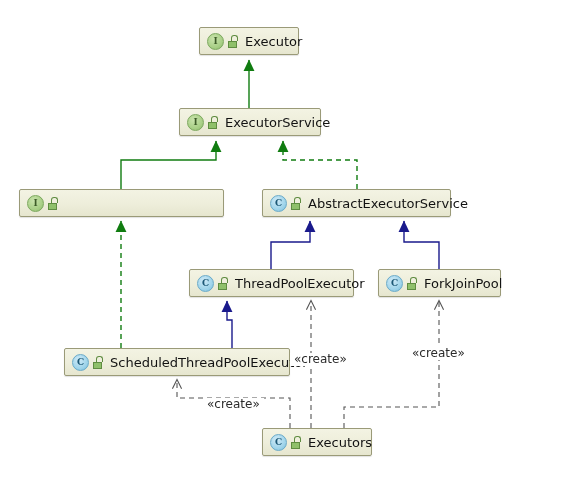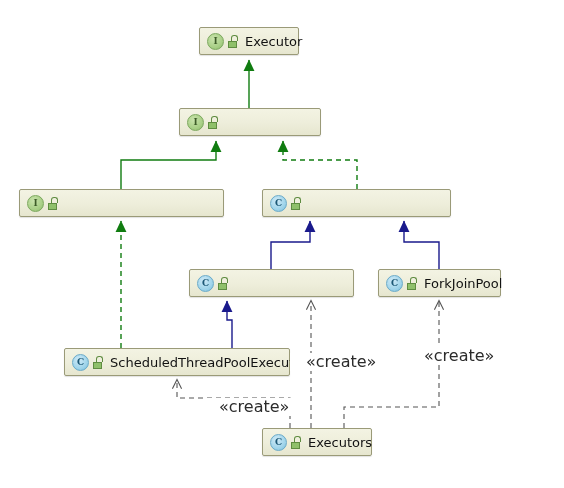--- a/index.html
+++ b/index.html
@@ -86,24 +86,24 @@
     border-radius: 3px 3px 0 0;
     box-sizing: border-box;
   }
   .node .node-label {
     font-size: 13px;
     color: #121212;
     line-height: 1;
   }
   .edge-label {
     position: absolute;
-    font-size: 16px;
+    font-size: 12px;
     color: #2b2b2b;
     background: #ffffff;
-    padding: 0 16px;
+    padding: 0 4px;
     white-space: nowrap;
     line-height: 1.1;
     font-family: "DejaVu Sans", "Liberation Sans", sans-serif;
   }
 </style>
 </head>
 <body>
 
 <div id="canvas">
 
@@ -169,44 +169,47 @@
     </span>
     <span class="node-label">Executor</span>
   </div>
 
   <div class="node" style="left:179px; top:108px; width:142px;">
     <span class="type-icon iface">I</span>
     <span class="vis-icon">
       <span class="lock-shackle"></span>
         <span class="lock-body"></span>
     </span>
+    <span class="node-label">ExecutorService</span>
   </div>
 
   <div class="node" style="left:19px; top:189px; width:205px;">
     <span class="type-icon iface">I</span>
     <span class="vis-icon">
       <span class="lock-shackle"></span>
         <span class="lock-body"></span>
     </span>
   </div>
 
   <div class="node" style="left:262px; top:189px; width:189px;">
     <span class="type-icon cls">C</span>
     <span class="vis-icon">
       <span class="lock-shackle"></span>
         <span class="lock-body"></span>
     </span>
+    <span class="node-label">AbstractExecutorService</span>
   </div>
 
   <div class="node" style="left:189px; top:269px; width:165px;">
     <span class="type-icon cls">C</span>
     <span class="vis-icon">
       <span class="lock-shackle"></span>
         <span class="lock-body"></span>
     </span>
+    <span class="node-label">ThreadPoolExecutor</span>
   </div>
 
   <div class="node" style="left:378px; top:269px; width:123px;">
     <span class="type-icon cls">C</span>
     <span class="vis-icon">
       <span class="lock-shackle"></span>
         <span class="lock-body"></span>
     </span>
     <span class="node-label">ForkJoinPool</span>
   </div>

